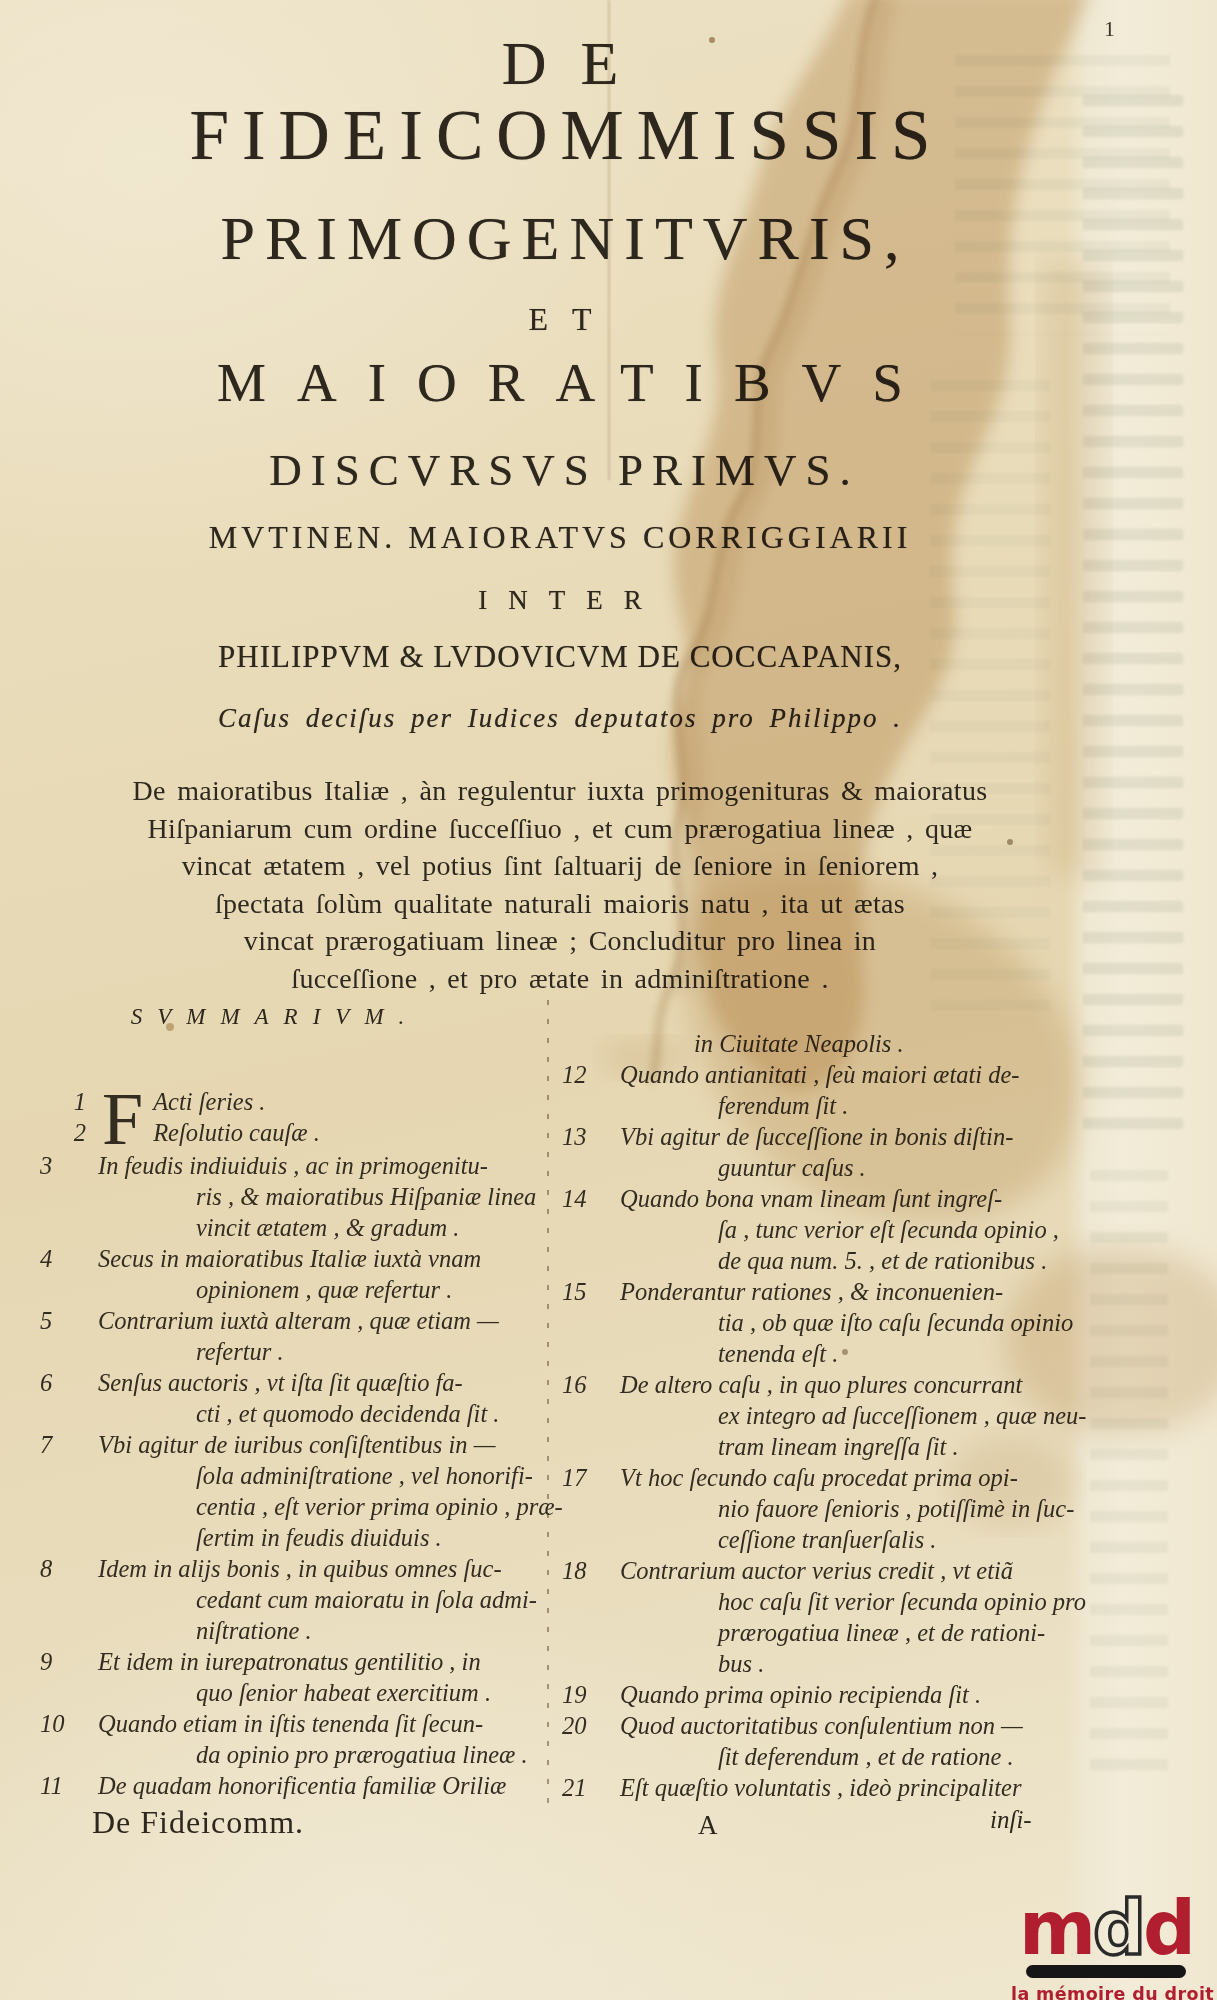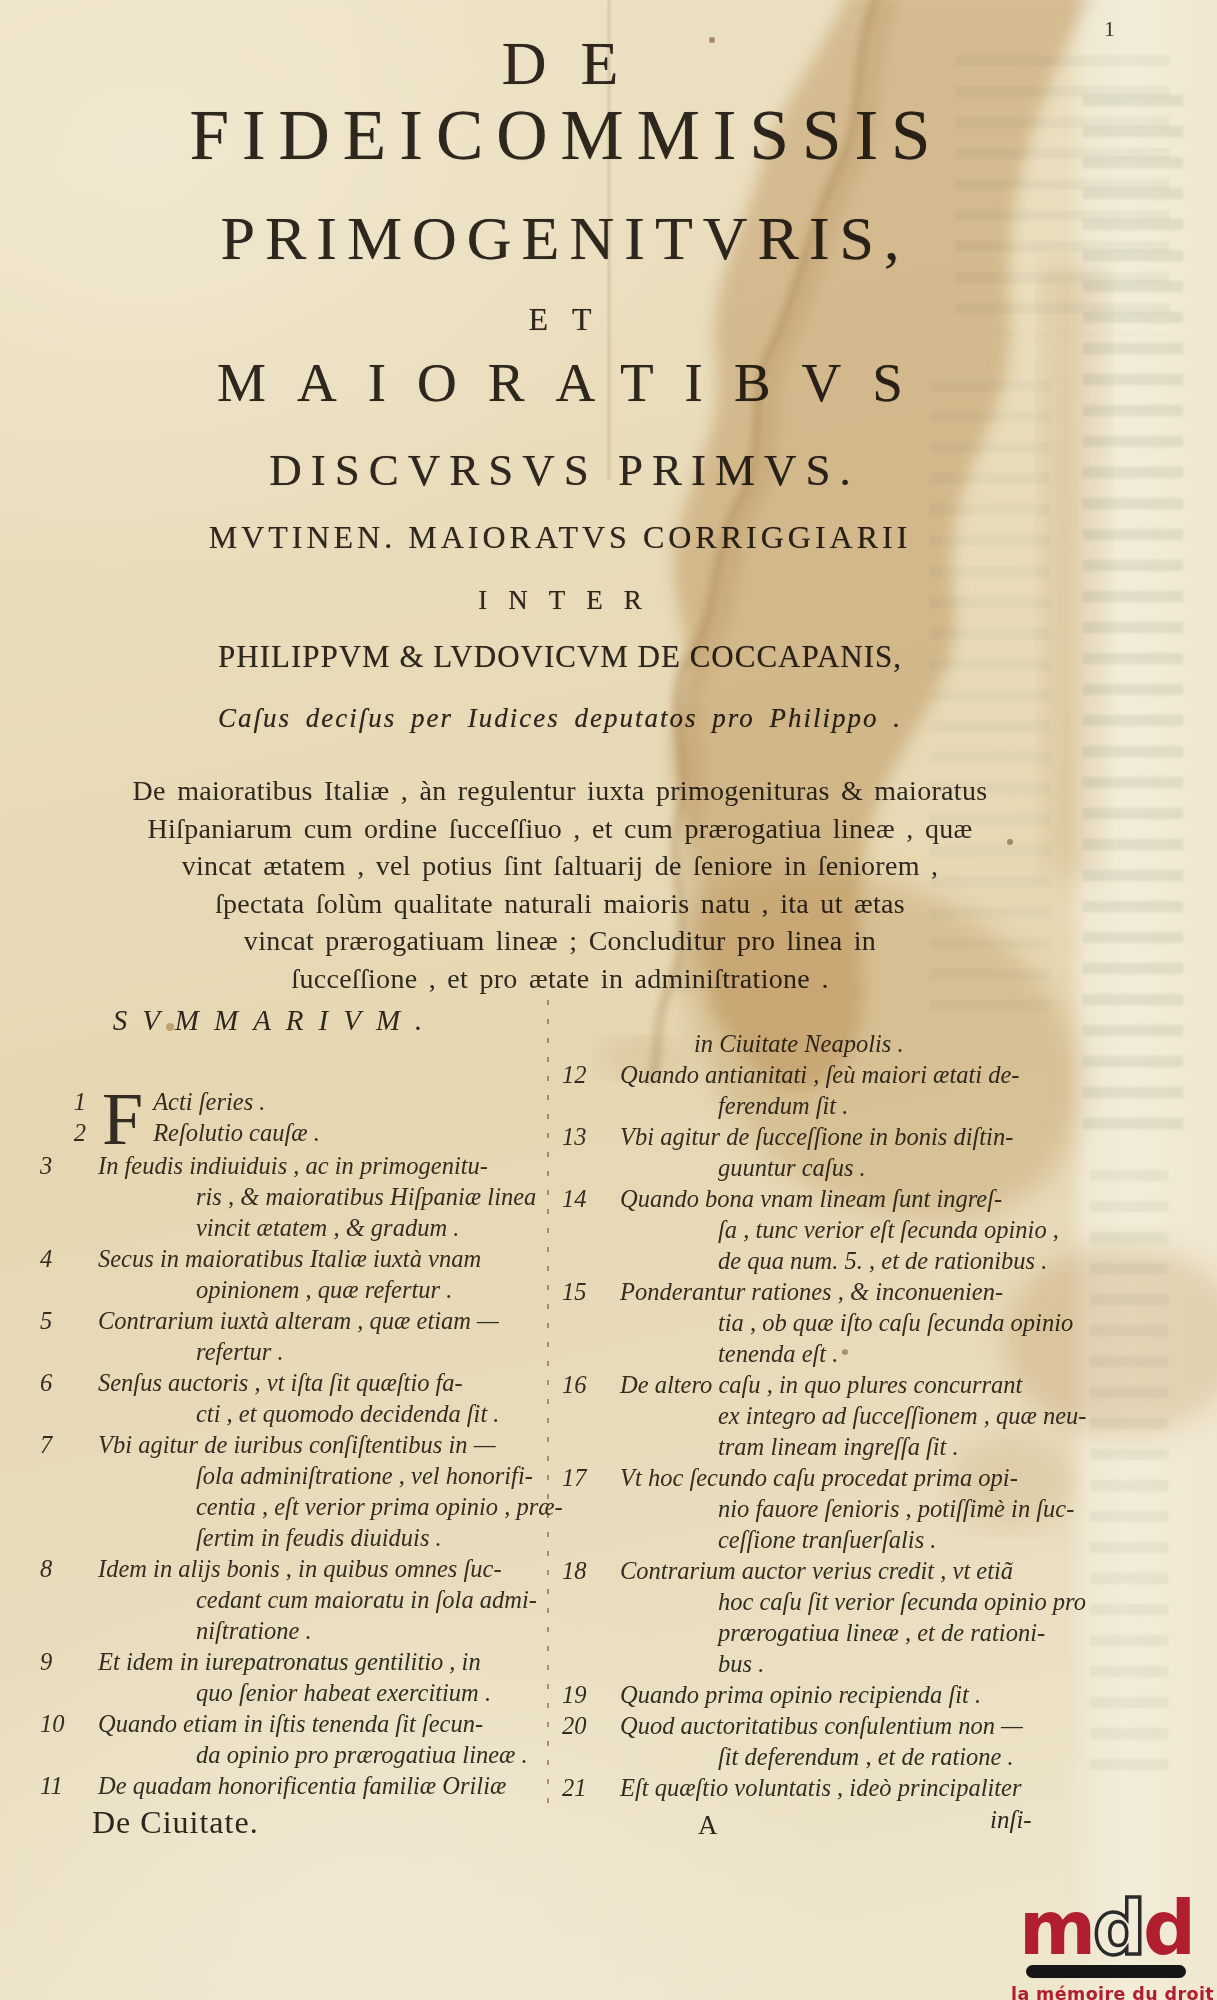--- a/index.html
+++ b/index.html
@@ -36,21 +36,21 @@
   .t-maior   {top:351px;font-size:55px;letter-spacing:31px;text-indent:31px;}
   .t-disc    {top:444px;font-size:45px;letter-spacing:9px;text-indent:9px;}
   .t-mutinen {top:519px;font-size:32px;letter-spacing:4px;}
   .t-inter   {top:585px;font-size:27px;letter-spacing:21px;text-indent:21px;}
   .t-phil    {top:639px;font-size:31px;letter-spacing:1px;}
   .t-casus   {top:703px;font-size:27px;font-style:italic;letter-spacing:2px;word-spacing:6px;}
   .argument{position:absolute;left:30px;top:760px;width:1060px;font-size:28px;line-height:37.5px;
     word-spacing:4px;letter-spacing:.3px;color:#2e2920;margin-top:12px;}
   .argument div{text-align:center;white-space:nowrap;}
   .summ-head{position:absolute;left:40px;top:1004px;width:470px;text-align:center;
-    font-style:italic;font-size:29px;letter-spacing:15px;}
+    font-style:italic;font-size:23px;letter-spacing:15px;}
   .columns{position:absolute;left:40px;top:1028px;width:1044px;display:flex;
     font-style:italic;font-size:24.5px;line-height:31px;color:#332c20;}
   .col-left {width:508px;padding-top:58px;}
   .col-right{width:522px;margin-left:14px;}
   .entry{display:flex;}
   .entry .num{flex:none;width:46px;text-align:left;padding-right:12px;}
   .entry .txt{flex:1;}
   .ln{white-space:nowrap;}
   .ln.cont{padding-left:98px;}
   .carryover{padding-left:132px;white-space:nowrap;}
@@ -270,21 +270,21 @@
             <div class="num">21</div>
             <div class="txt">
               <div class="ln">Eſt quæſtio voluntatis , ideò principaliter</div>
             </div>
           </div>
         </div>
     </div>
   </div>
 
   <div class="footer-line">
-    <span class="f-title">De Ciuitate.</span>
+    <span class="f-title">De Fideicomm.</span>
     <span class="f-sig">A</span>
     <span class="f-catch">inſi-</span>
   </div>
 
   <svg class="stains" width="1217" height="2000" viewBox="0 0 1217 2000">
     <defs>
       <filter id="b4">
           <feGaussianBlur stdDeviation="4"></feGaussianBlur>
         </filter>
       <filter id="b8">

